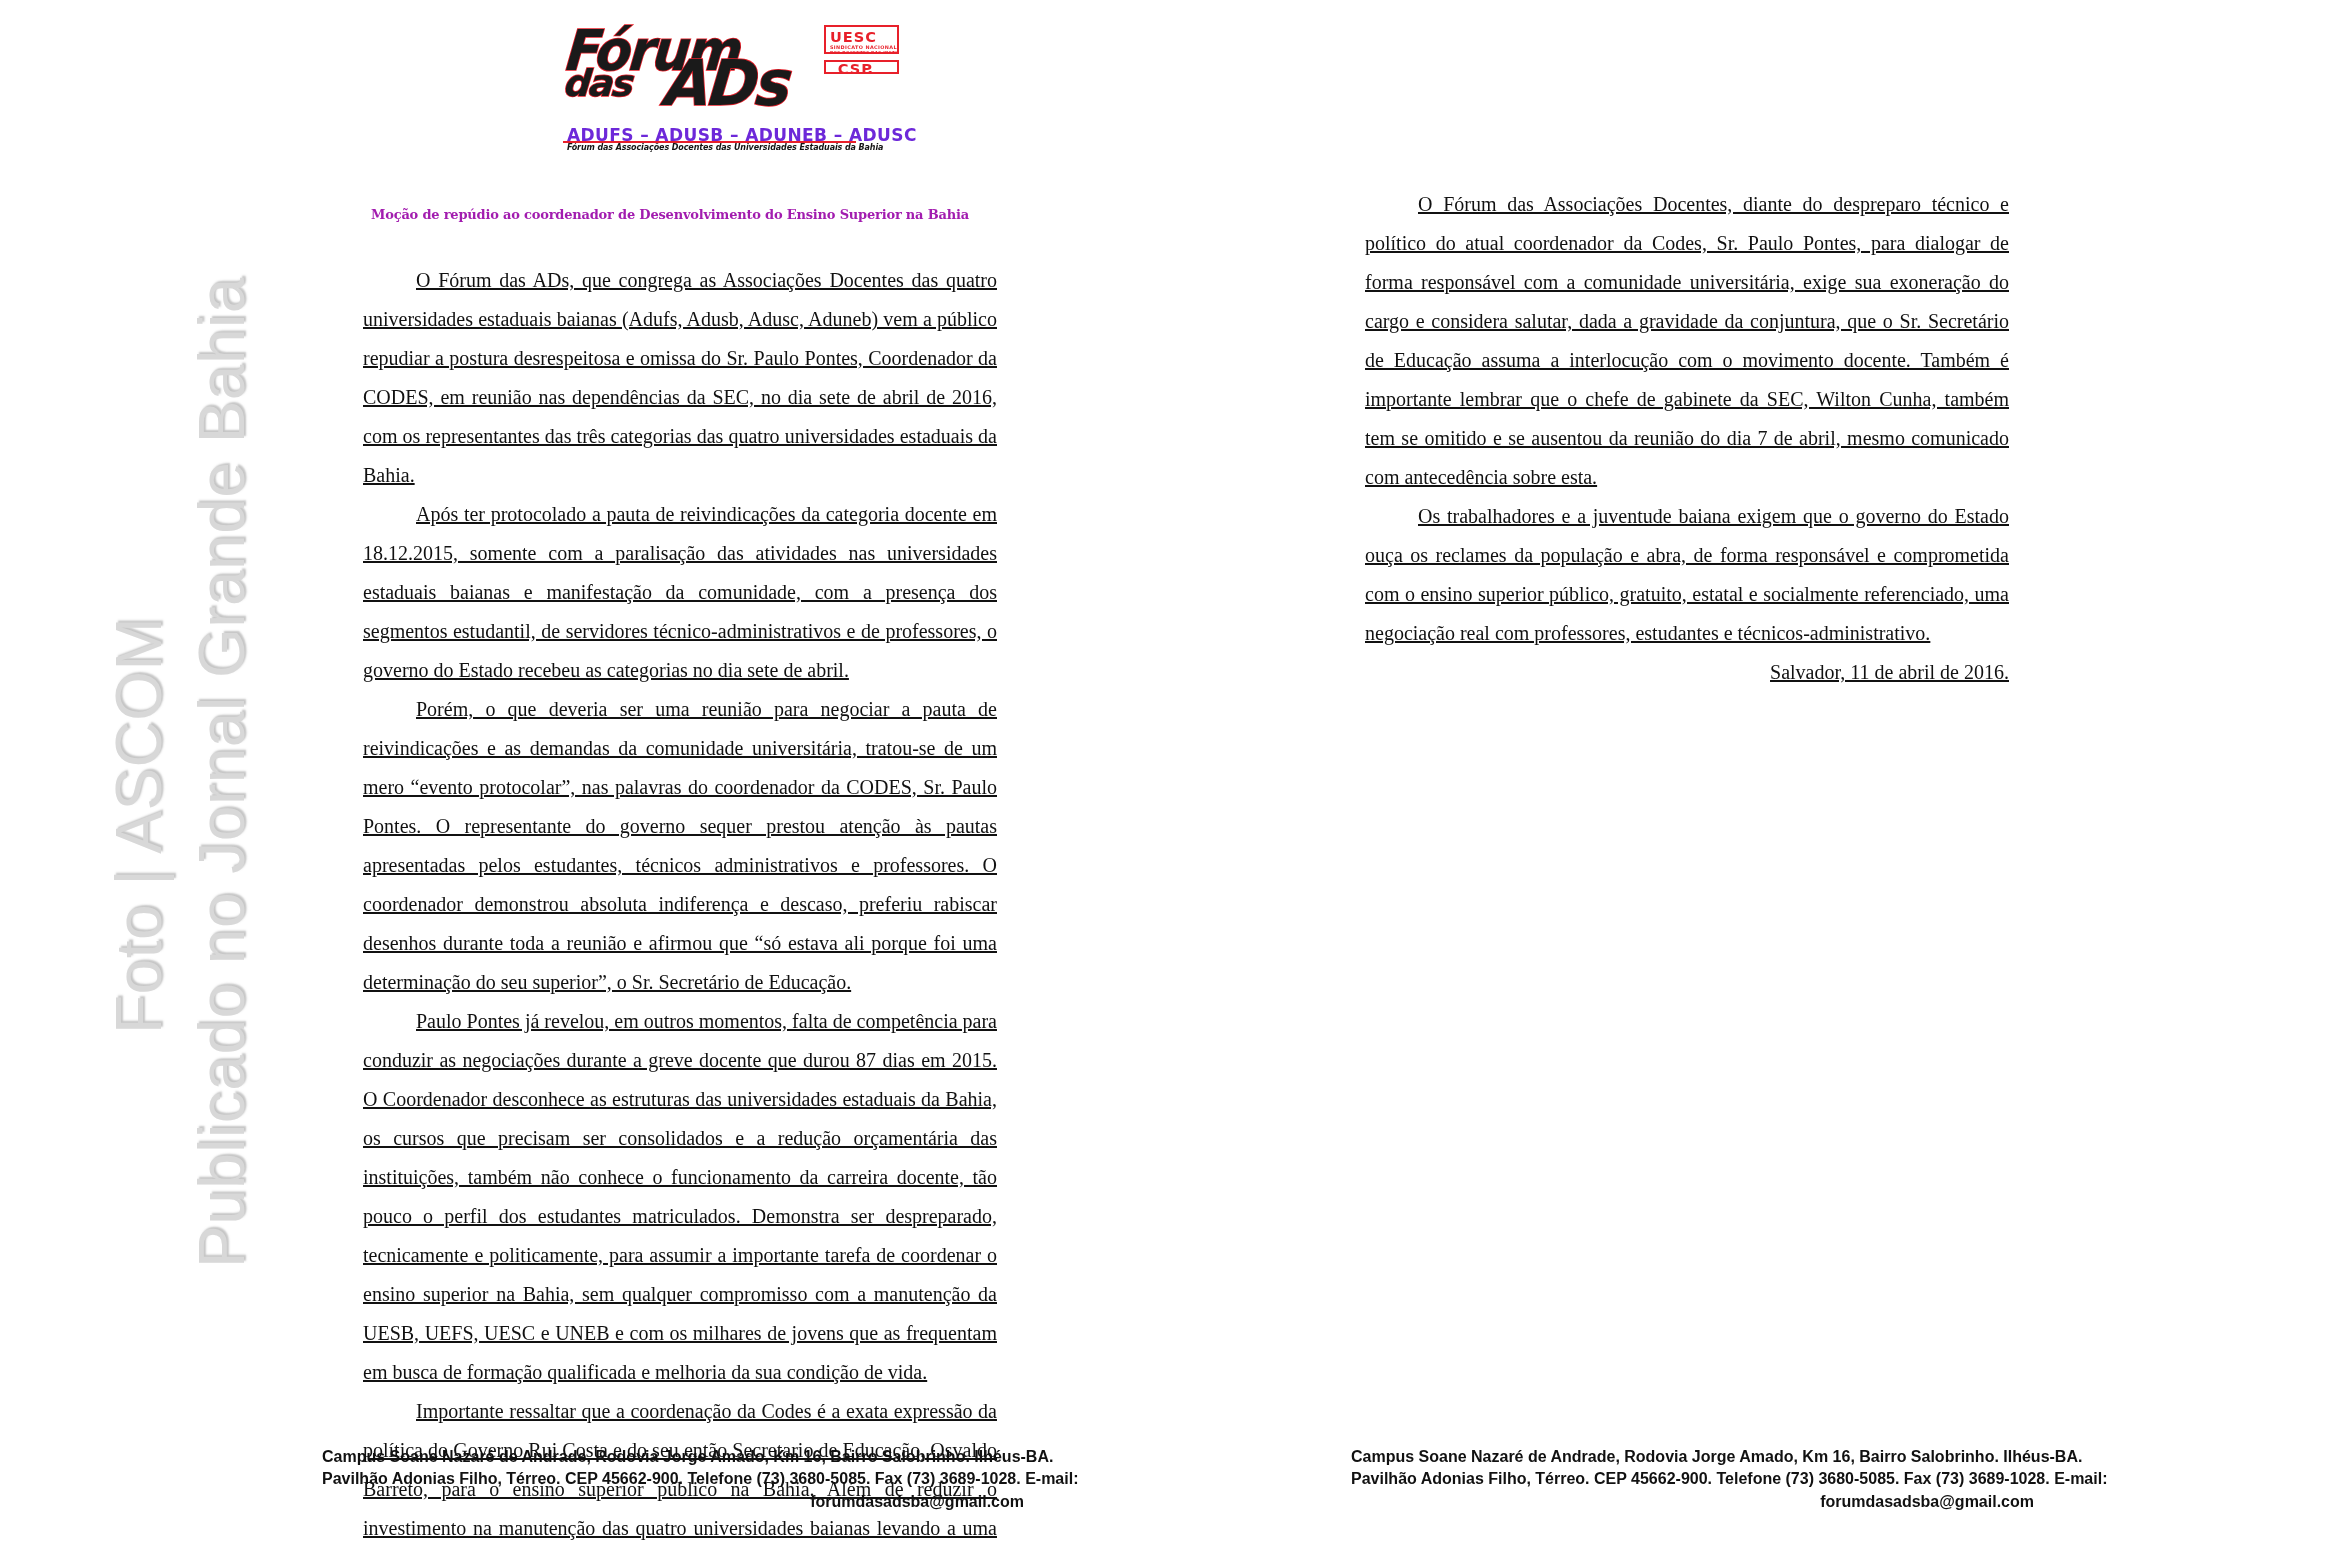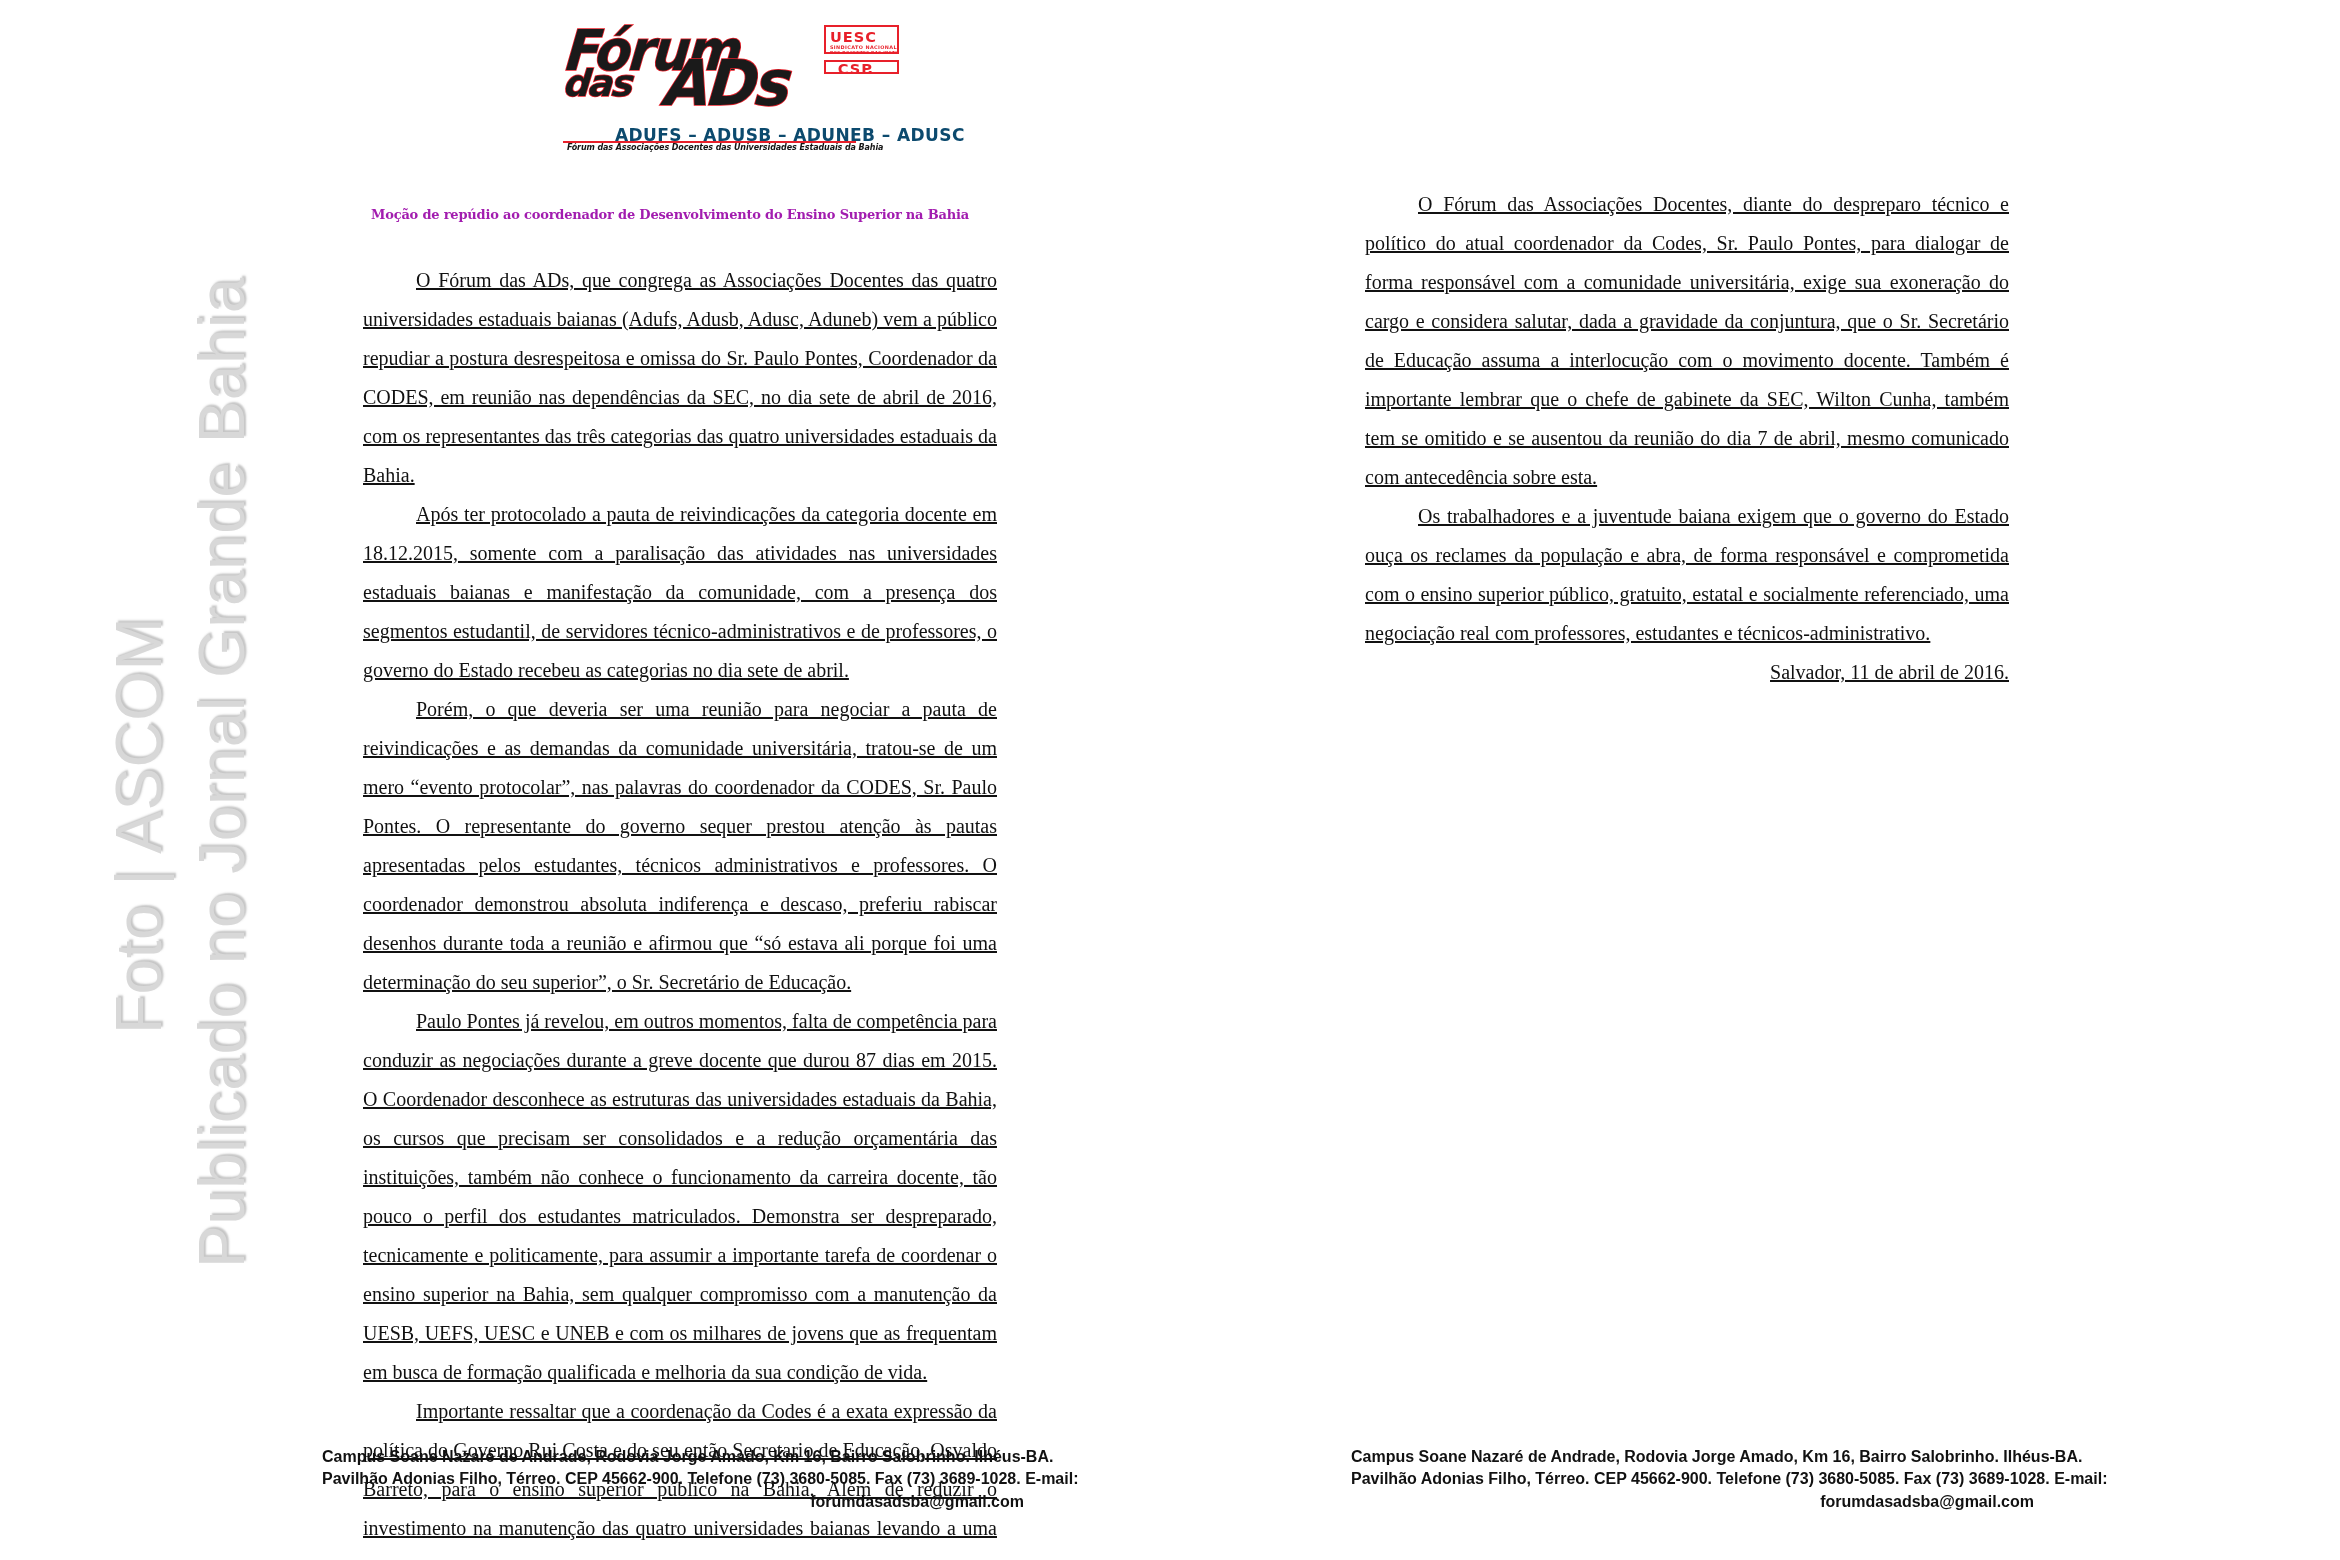--- a/index.html
+++ b/index.html
@@ -101,23 +101,22 @@
   }
   .logo-unis {
     position: absolute;
     left: 5.9px;
     top: 103px;
     width: 285px;
     font-family: "DejaVu Sans", sans-serif;
     font-weight: bold;
     font-size: 17px;
     letter-spacing: 0.4px;
-    color: #0c4a6e;
-    white-space: nowrap;
-    margin-left: 48px;
+    color: #6d28d9;
+    white-space: nowrap;
   }
   .logo-rule {
     position: absolute;
     left: 2px;
     top: 119px;
     width: 293px;
     height: 2px;
     background: #e8202a;
   }
   .logo-badge-andes {

